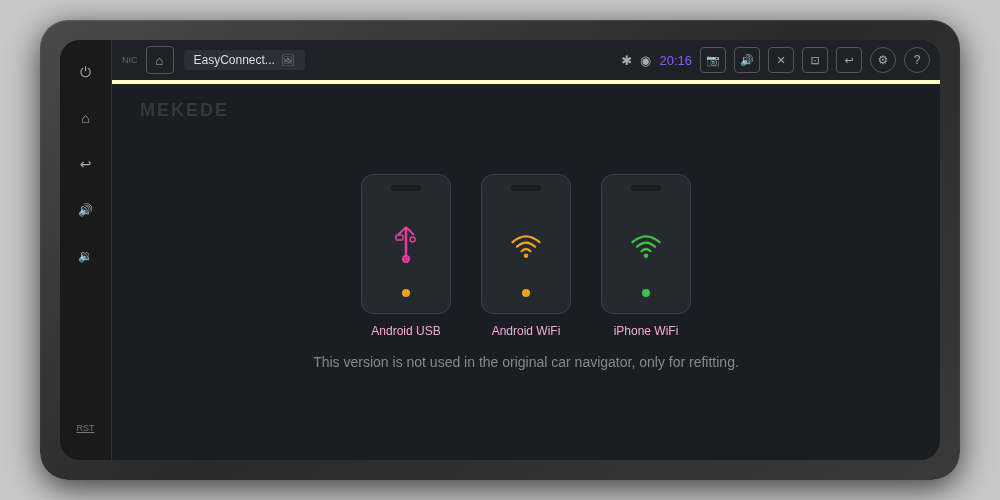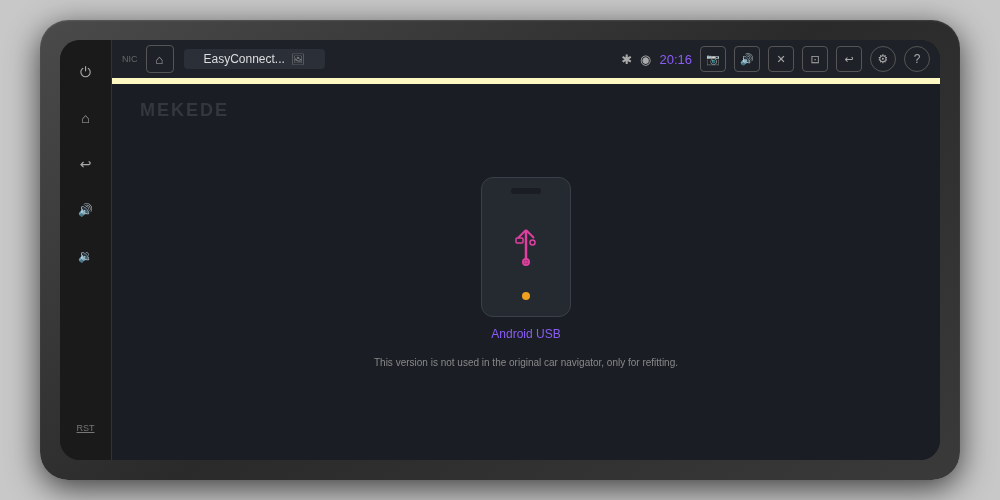--- a/index.html
+++ b/index.html
@@ -78,21 +78,21 @@
       overflow: hidden;
     }
 
     
     .status-bar {
       height: 44px;
       background: #1e2228;
       display: flex;
       align-items: center;
       padding: 0 10px;
-      border-bottom: 6px solid #fef9c3;
+      border-bottom: 4px solid #fef9c3;
       flex-shrink: 0;
       gap: 6px;
     }
 
     .status-bar .mic-label {
       font-size: 9px;
       color: #666;
       margin-right: 2px;
     }
 
@@ -113,21 +113,21 @@
       display: flex;
       align-items: center;
       flex: 1;
       gap: 6px;
       margin-left: 4px;
     }
 
     .status-app-title {
       background: #2a2f38;
       border-radius: 4px;
-      padding: 3px 20px;
+      padding: 3px 10px;
       color: #ddd;
       font-size: 12px;
       display: flex;
       align-items: center;
       gap: 6px;
     }
 
     .status-app-icon {
       color: #888;
       font-size: 11px;
@@ -237,40 +237,40 @@
       height: 8px;
       border-radius: 50%;
       position: absolute;
       bottom: 16px;
     }
 
     .phone-indicator.orange { background: #f0a020; }
     .phone-indicator.green { background: #40c040; }
 
     .conn-label {
-      color: #8b5cf6;
+      color: #f9a8d4;
       font-size: 12px;
       text-align: center;
     }
 
     
     .message-area {
       text-align: center;
     }
 
     .message-title {
       color: #e8e8e8;
       font-size: 15px;
       font-weight: 500;
       margin-bottom: 6px;
     }
 
     .message-subtitle {
       color: #888;
-      font-size: 10px;
+      font-size: 14px;
     }
 
     
     .watermark {
       position: absolute;
       top: 60px;
       left: 80px;
       color: rgba(200,200,200,0.15);
       font-size: 18px;
       font-weight: bold;
@@ -349,21 +349,45 @@
                 <rect x="22" y="18" width="5" height="5" rx="2.5" stroke="#e040a0" stroke-width="1.5" fill="none"></rect>
                 <circle cx="18" cy="40" r="3" stroke="#e040a0" stroke-width="2" fill="none"></circle>
                 <line x1="15" y1="40" x2="21" y2="40" stroke="#e040a0" stroke-width="1.5"></line>
                 <line x1="18" y1="37" x2="18" y2="43" stroke="#e040a0" stroke-width="1.5"></line>
               </svg>
               <div class="phone-indicator orange"></div>
             </div>
             <span class="conn-label">Android USB</span>
           </div>
 
-
+          <div class="conn-option">
+            <div class="phone-card">
+              <svg class="wifi-svg" viewBox="0 0 40 40" fill="none" xmlns="http://www.w3.org/2000/svg">
+                <path d="M5 18 Q20 5 35 18" stroke="#f0a020" stroke-width="2.5" fill="none" stroke-linecap="round"></path>
+                <path d="M10 23 Q20 14 30 23" stroke="#f0a020" stroke-width="2.5" fill="none" stroke-linecap="round"></path>
+                <path d="M15 28 Q20 23 25 28" stroke="#f0a020" stroke-width="2.5" fill="none" stroke-linecap="round"></path>
+                <circle cx="20" cy="33" r="2.5" fill="#f0a020"></circle>
+              </svg>
+              <div class="phone-indicator orange"></div>
+            </div>
+            <span class="conn-label">Android WiFi</span>
+          </div>
+
+          <div class="conn-option">
+            <div class="phone-card">
+              <svg class="wifi-svg" viewBox="0 0 40 40" fill="none" xmlns="http://www.w3.org/2000/svg">
+                <path d="M5 18 Q20 5 35 18" stroke="#40c040" stroke-width="2.5" fill="none" stroke-linecap="round"></path>
+                <path d="M10 23 Q20 14 30 23" stroke="#40c040" stroke-width="2.5" fill="none" stroke-linecap="round"></path>
+                <path d="M15 28 Q20 23 25 28" stroke="#40c040" stroke-width="2.5" fill="none" stroke-linecap="round"></path>
+                <circle cx="20" cy="33" r="2.5" fill="#40c040"></circle>
+              </svg>
+              <div class="phone-indicator green"></div>
+            </div>
+            <span class="conn-label">iPhone WiFi</span>
+          </div>
 
         </div>
 
         <div class="message-area">
           <div class="message-subtitle">This version is not used in the original car navigator, only for refitting.</div>
         </div>
 
       </div>
     </div>
   </div>

